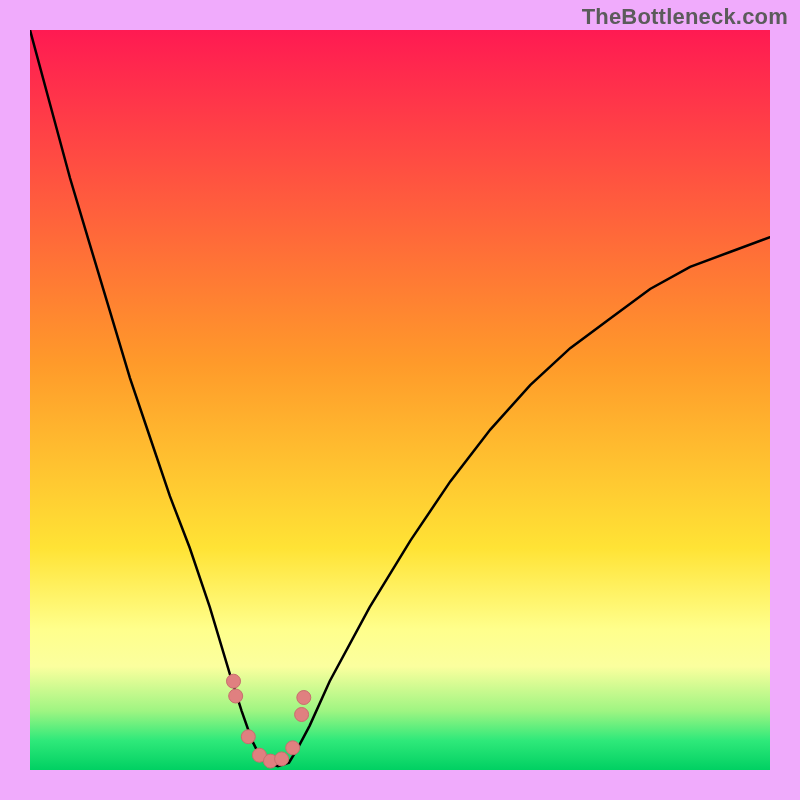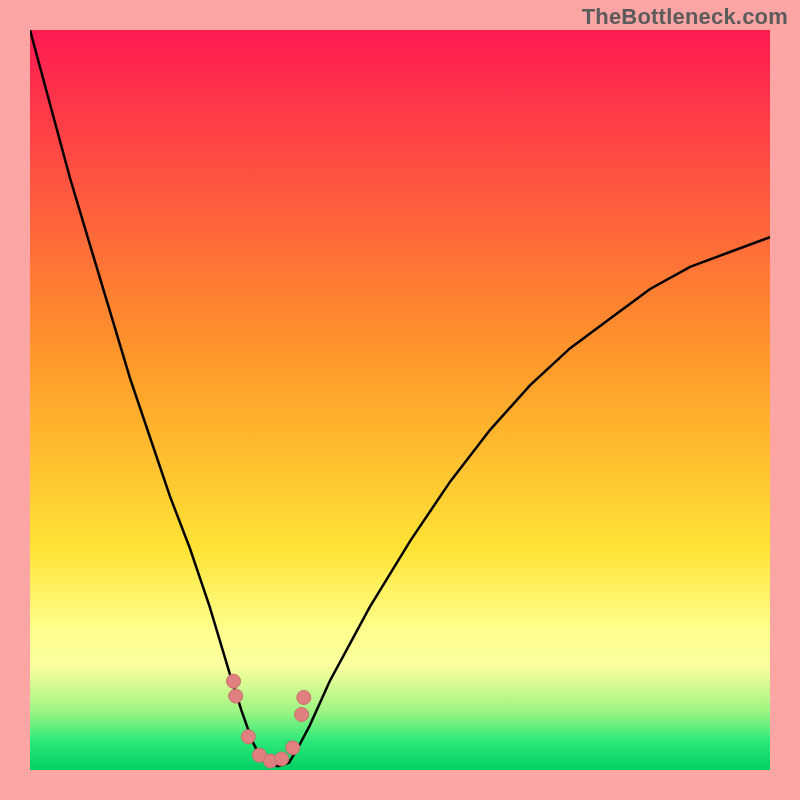--- a/index.html
+++ b/index.html
@@ -9,21 +9,21 @@
     height: 800px;
     background: #000;
     overflow: hidden;
   }
   .frame {
     position: absolute;
     left: 0;
     top: 0;
     width: 800px;
     height: 800px;
-    background: #fca5a5;
+    background: #f0abfc;
   }
   .plot {
     position: absolute;
     left: 30px;
     top: 30px;
     width: 740px;
     height: 740px;
     overflow: hidden;
   }
   .watermark {

